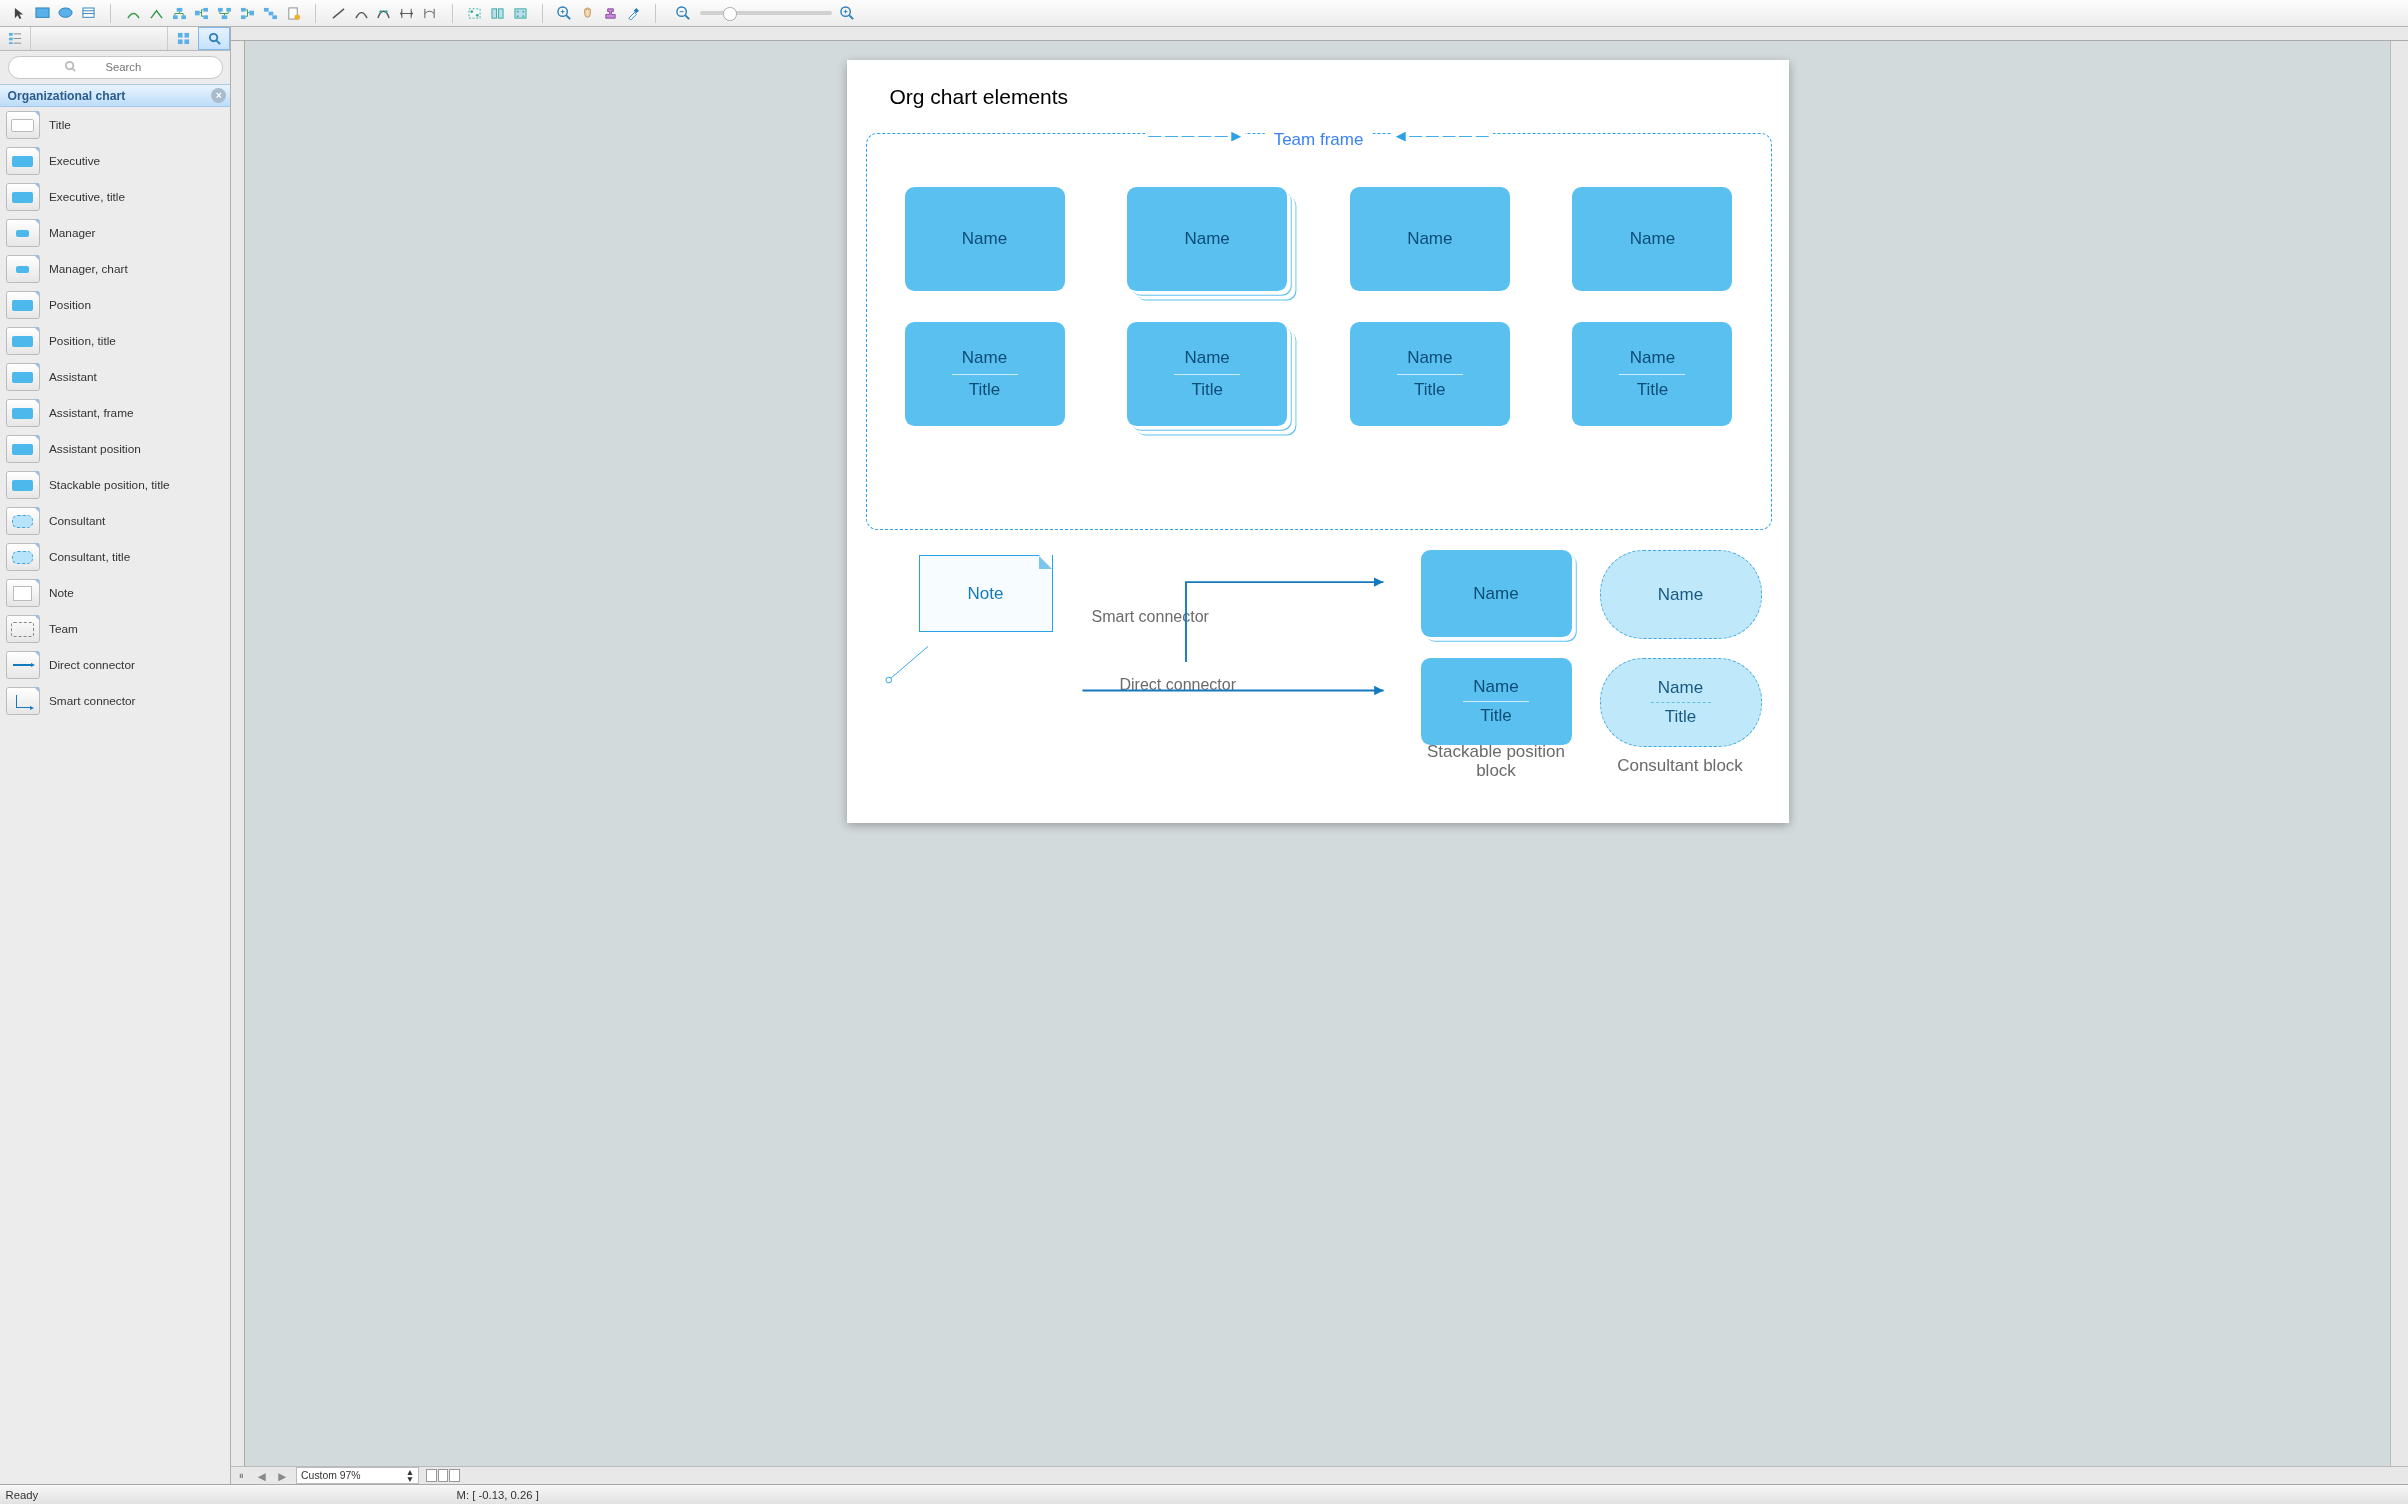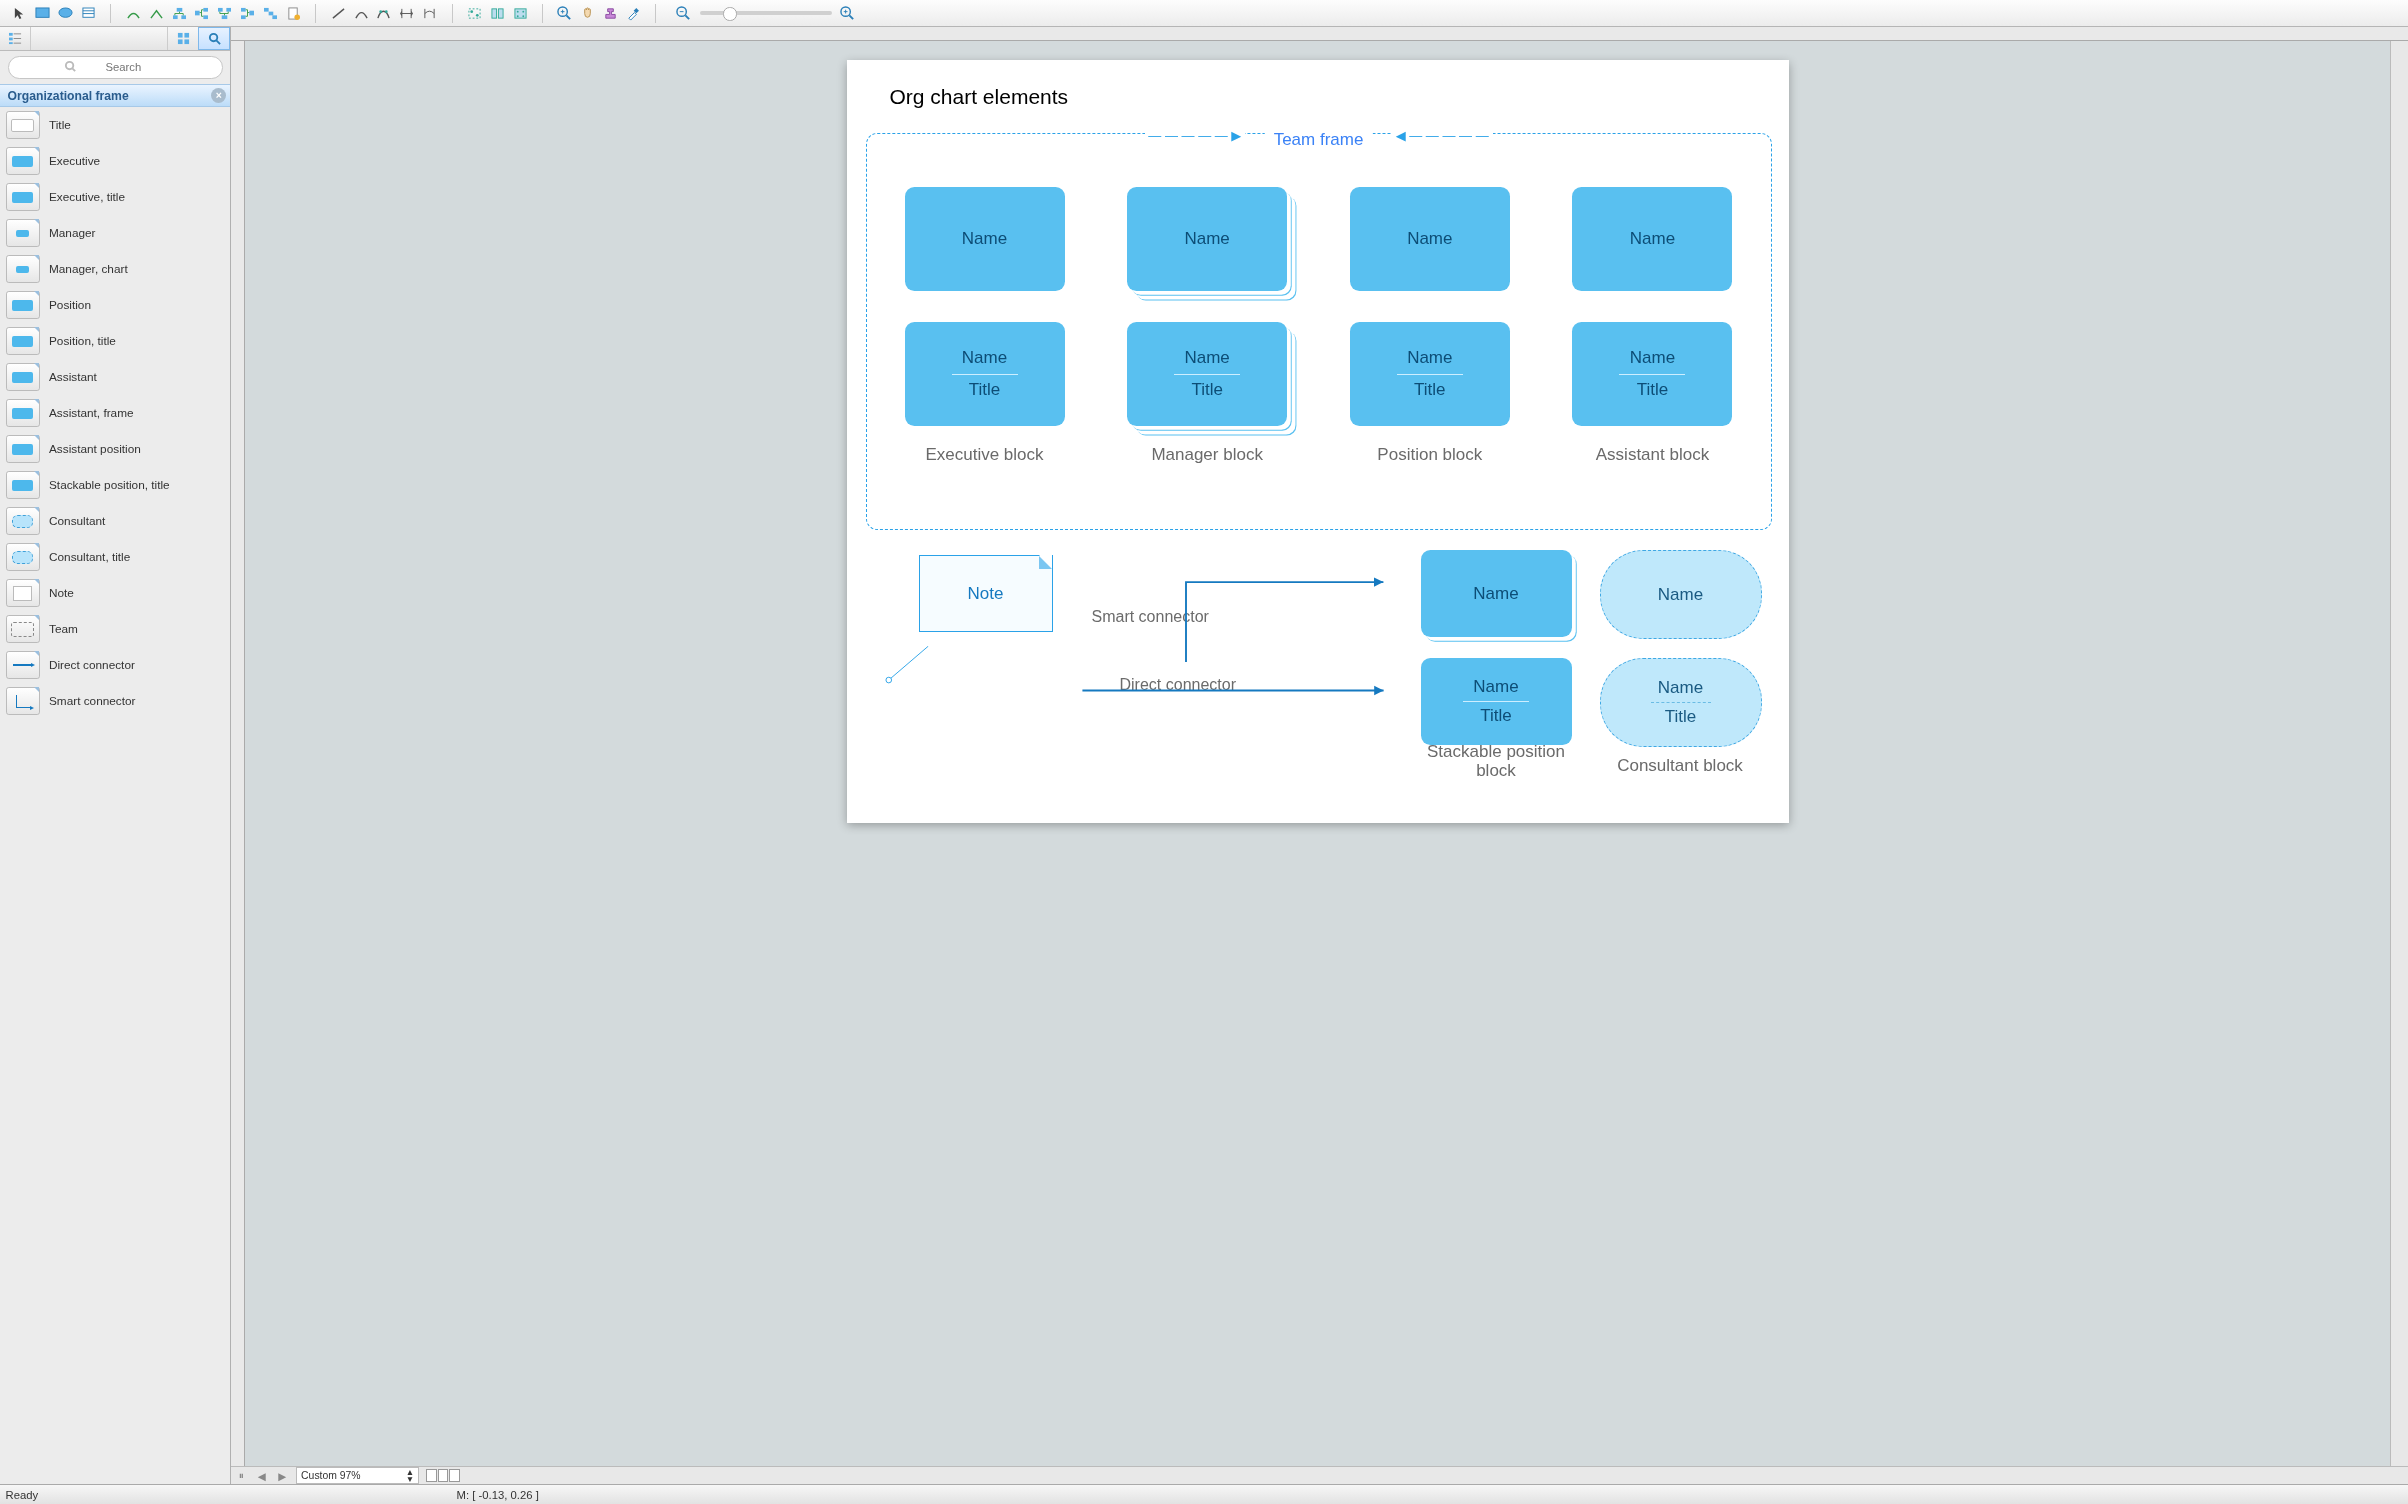--- a/index.html
+++ b/index.html
@@ -333,21 +333,21 @@
     <div class="search-wrap">
       <div class="search-field">
         <input class="search-input" placeholder="Search" style="">
         <span class="search-ico"><svg width="13" height="13" viewBox="0 0 14 14">
               <circle cx="6" cy="6" r="4" fill="none" stroke="#bbb" stroke-width="2"></circle>
               <line x1="9" y1="9" x2="12" y2="12" stroke="#bbb" stroke-width="2"></line>
             </svg></span>
       </div>
     </div>
     <div class="section-header">
-      <span>Organizational frame</span>
+      <span>Organizational chart</span>
       <span class="section-close">×</span>
     </div>
     <div class="shape-list" id="shape-list">
         <div class="shape-item">
           <div class="shape-thumb">
             <div class="mini-rect outline"></div>
             <div class="dogear"></div>
           </div>
           <span class="shape-label">Title</span>
         </div>
@@ -507,26 +507,20 @@
               <div class="block">
                   <span>Name</span>
                   <div class="sep"></div>
                   <span>Title</span>
                 </div>
               <div class="block">
                   <span>Name</span>
                   <div class="sep"></div>
                   <span>Title</span>
                 </div>
-            </div>
-            <div class="col-labels">
-              <div class="col-label">Executive block</div>
-              <div class="col-label">Manager block</div>
-              <div class="col-label">Position block</div>
-              <div class="col-label">Assistant block</div>
             </div>
           </div>
 
           <div class="note-shape">
             <span>Note</span>
             <div class="note-corner"></div>
               <div class="note-corner2"></div>
           </div>
           <svg class="note-leader" viewBox="0 0 50 40" width="47" height="38">
               <line x1="4" y1="36" x2="46" y2="0" stroke="#2aa2e8"></line>

